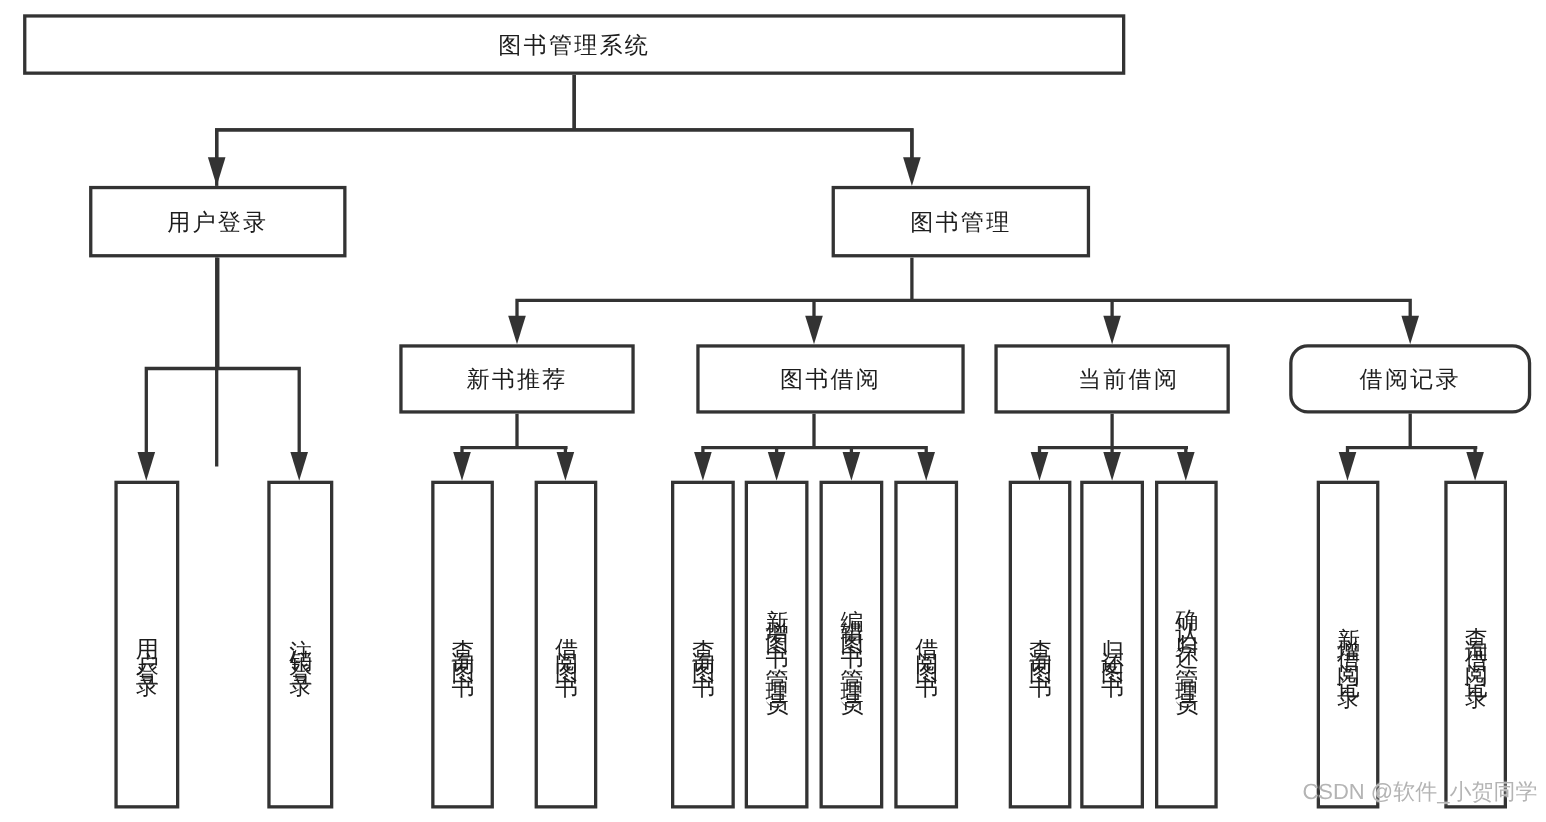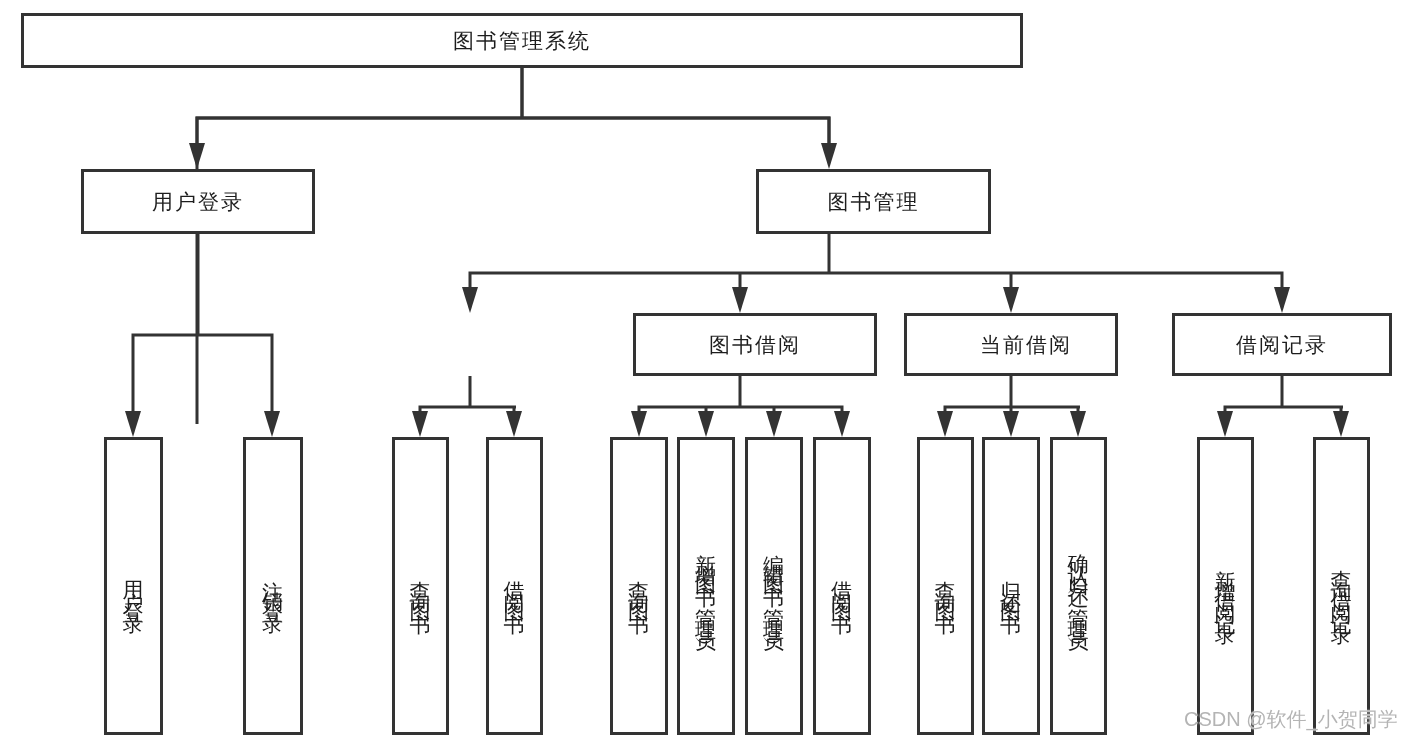--- a/index.html
+++ b/index.html
@@ -98,27 +98,30 @@
     <span class="hlabel">图书管理系统</span>
   </div>
 
   <div class="box" style="left:81px; top:169px; width:234px; height:65px;">
     <span class="hlabel">用户登录</span>
   </div>
   <div class="box" style="left:711px; top:169px; width:235px; height:65px;margin-left:45px;">
     <span class="hlabel">图书管理</span>
   </div>
 
+  <div class="box" style="left:363px; top:313px; width:214px; height:63px;">
+    <span class="hlabel">新书推荐</span>
+  </div>
   <div class="box" style="left:633px; top:313px; width:244px; height:63px;">
     <span class="hlabel">图书借阅</span>
   </div>
   <div class="box" style="left:904px; top:313px; width:214px; height:63px;padding-left:30px;">
     <span class="hlabel">当前借阅</span>
   </div>
-  <div class="box" style="left:1172px; top:313px; width:220px; height:63px;">
+  <div class="box" style="left:1172px; top:313px; width:220px; height:63px;border-radius:17px;">
     <span class="hlabel">借阅记录</span>
   </div>
 
   <div class="box" style="left:104px; top:437px; width:59px; height:298px;">
     <span class="vlabel">用户登录</span>
   </div>
   <div class="box" style="left:243px; top:437px; width:60px; height:298px;">
     <span class="vlabel">注销登录</span>
   </div>
 

